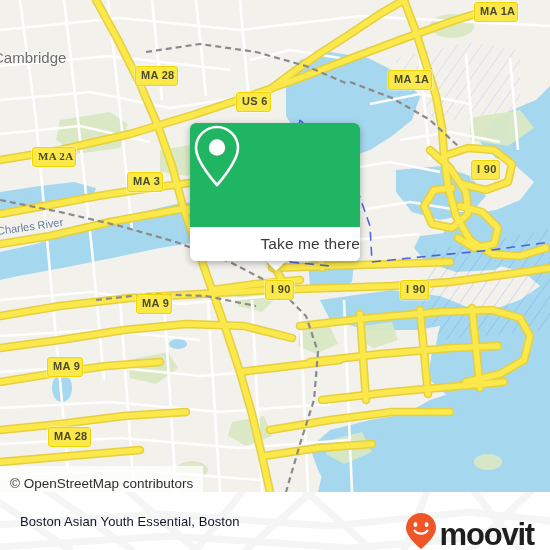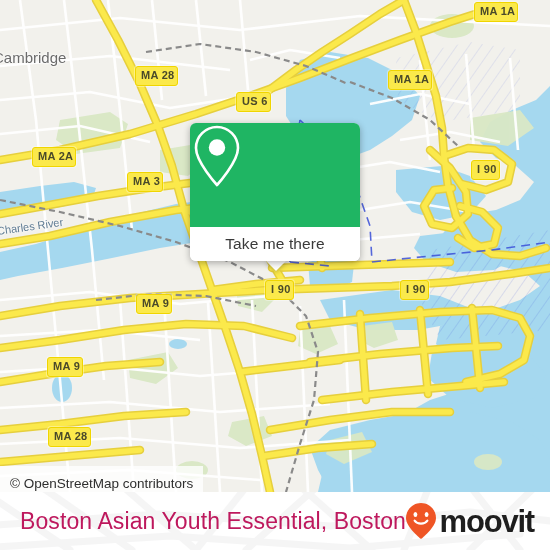--- a/index.html
+++ b/index.html
@@ -65,21 +65,21 @@
     background: #ffffff;
   }
   #poi-card-top {
     height: 104px;
     background: #1fb563;
     display: flex; align-items: center; justify-content: center;
   }
   #poi-card-bottom {
     height: 34px;
     background: #ffffff;
-    display: flex; align-items: center; justify-content: center;
+    display: flex; align-items: center; justify-content: flex-end;
   }
   #poi-cta-label {
     font-size: 15.5px;
     color: #3a3a3a;
     letter-spacing: .1px;
   }
   #card-tail {
     position: absolute;
     left: 265px; top: 260px;
     width: 0; height: 0;
@@ -111,28 +111,28 @@
   }
   #footer-watermark {
     position: absolute; left: 0; top: 0;
     width: 550px; height: 58px;
     opacity: .5;
   }
   #footer-title {
     position: absolute;
     left: 20px; top: 0; height: 58px;
     display: flex; align-items: center;
-    font-size: 23px;
-    color: #be185d;
+    font-size: 13px;
+    color: #0f172a;
     letter-spacing: .1px;
   }
   #brand {
     position: absolute;
     right: 16px; top: 0; height: 58px;
-    display: flex; align-items: center; gap: 3px;
+    display: flex; align-items: flex-end; gap: 3px;
   }
   #brand-word {
     font-size: 31px;
     font-weight: bold;
     color: #1e1e1e;
     letter-spacing: -1.2px;
     line-height: 31px;
   }
 </style>
 </head>
@@ -319,21 +319,21 @@
     </svg>
 
     <div class="placelabel" style="left:-7px; top:49px;">Cambridge</div>
 
     <div class="riverlabel" style="left:-3px; top:225px;">Charles River</div>
 
     <div class="shield" style="left:474px; top:2px;">MA 1A</div>
     <div class="shield" style="left:135px; top:66px;">MA 28</div>
     <div class="shield" style="left:388px; top:70px;">MA 1A</div>
     <div class="shield" style="left:236px; top:92px;">US 6</div>
-    <div class="shield" style="left:32px; top:147px;">MA 2A</div>
+    <div class="shield" style="left:32px; top:147px;font-family:Liberation Serif, serif;">MA 2A</div>
     <div class="shield" style="left:127px; top:172px;">MA 3</div>
     <div class="shield" style="left:471px; top:160px;">I 90</div>
     <div class="shield" style="left:136px; top:294px;">MA 9</div>
     <div class="shield" style="left:265px; top:280px;">I 90</div>
     <div class="shield" style="left:400px; top:280px;">I 90</div>
     <div class="shield" style="left:47px; top:357px;">MA 9</div>
     <div class="shield" style="left:48px; top:427px;">MA 28</div>
 
     <div id="card-tail"></div>
     <div id="poi-card">

